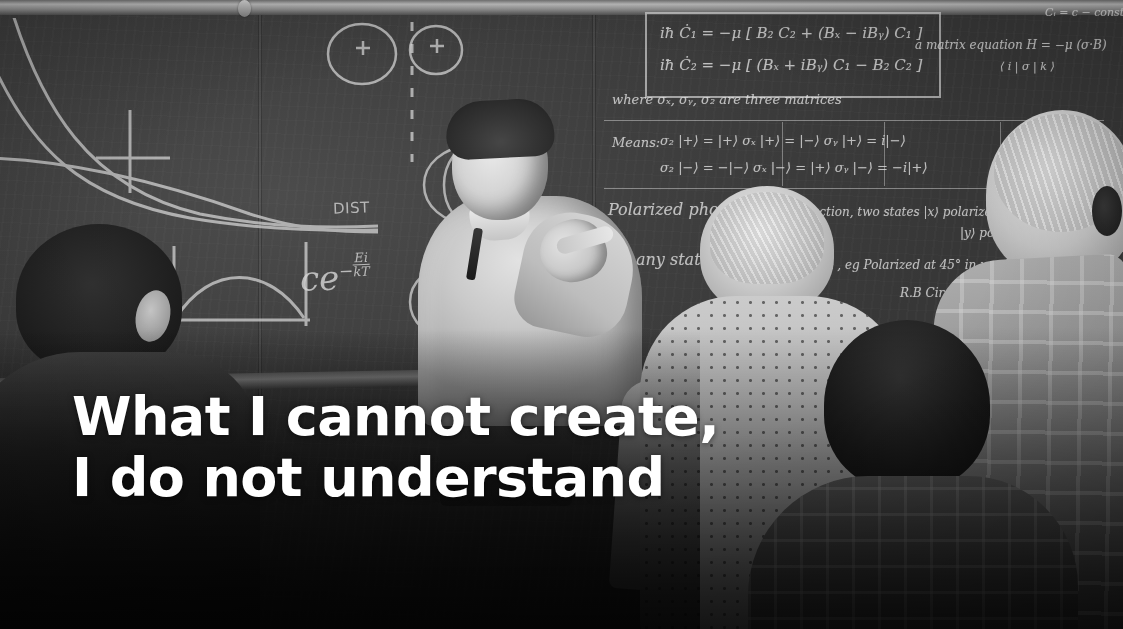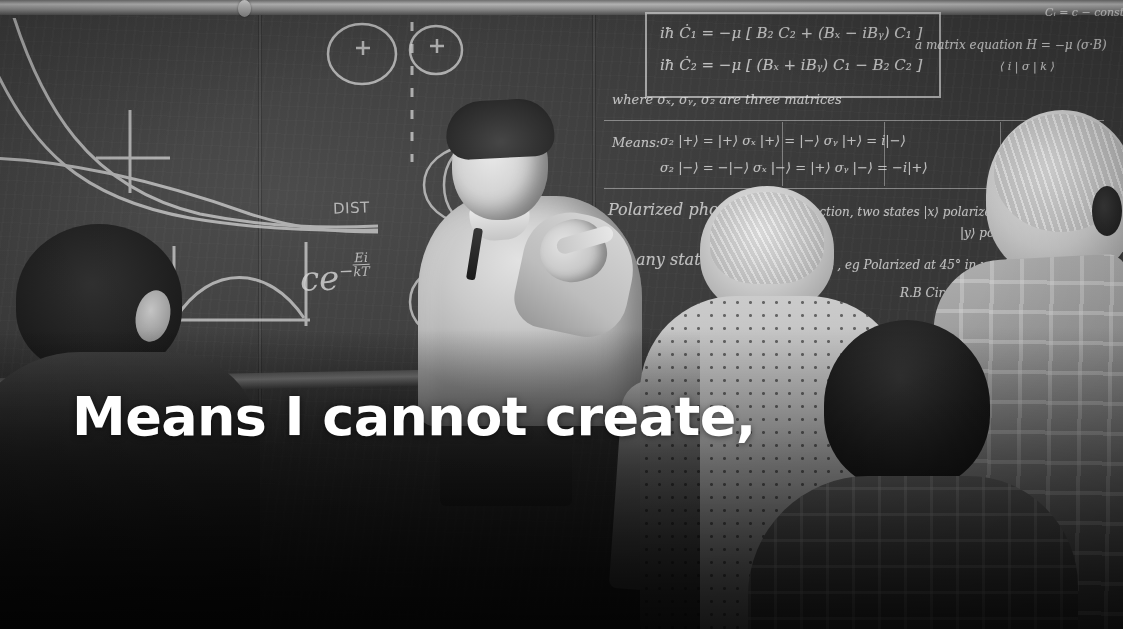--- a/index.html
+++ b/index.html
@@ -458,16 +458,17 @@
     <div class="person s-left-head"></div>
     <div class="person s-left-ear"></div>
     <div class="person s-left-shoulder"></div>
     <div class="person s-left-body"></div>
 
     <div class="shade-left"></div>
     <div class="vignette"></div>
   </div>
 
   <div class="quote-block">
-    <div class="quote-line">Means I cannot create,</div>
+    <div class="quote-line">What I cannot create,</div>
+    <div class="quote-line">I do not understand</div>
   </div>
 
 </div>
 
 </body></html>

